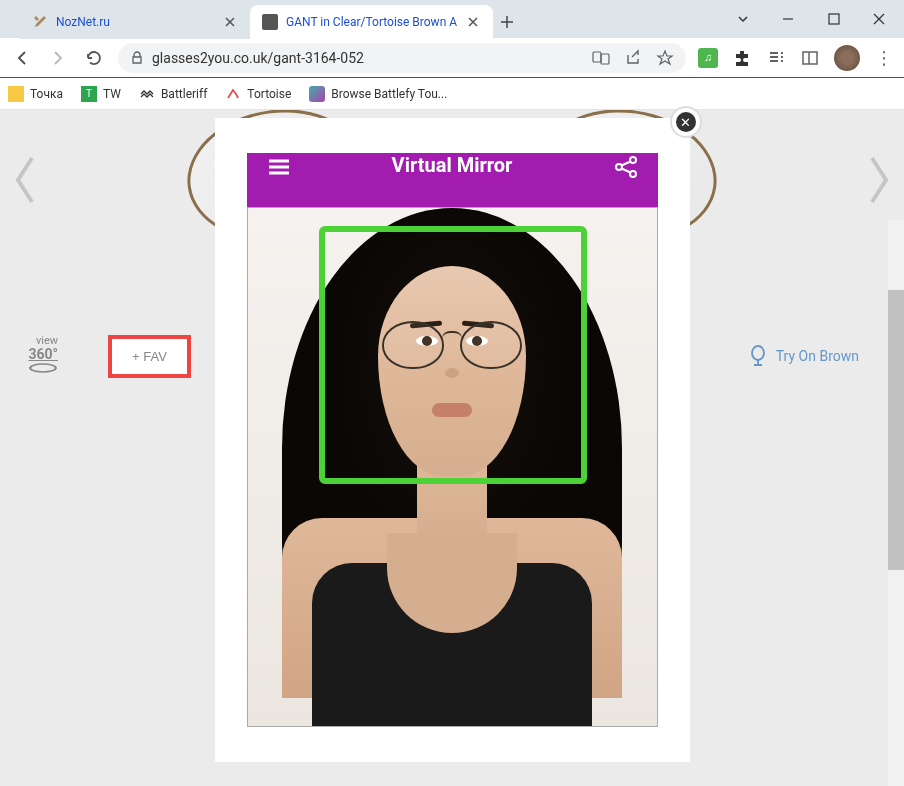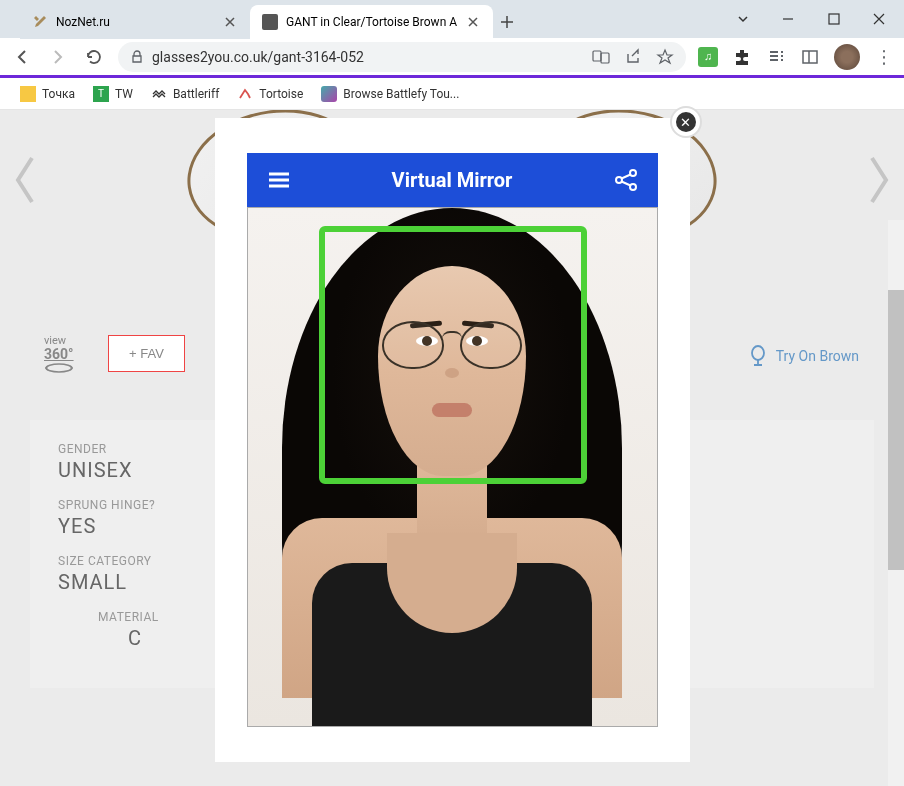--- a/index.html
+++ b/index.html
@@ -41,21 +41,21 @@
       z-index: 5;
     }
     .tab {
       display: flex;
       align-items: center;
       gap: 8px;
       padding: 8px 12px;
       border-radius: 8px 8px 0 0;
       min-width: 230px;
       font-size: 12px;
-      color: #000000;
+      color: #1d4ed8;
       height: 34px;
     }
     .tab.inactive { background: #dde4ea; }
     .tab.active { background: #fff; }
     .tab-icon { width: 16px; height: 16px; flex-shrink: 0; }
     .tab-close {
       margin-left: auto;
       width: 16px;
       height: 16px;
       display: flex;
@@ -72,21 +72,21 @@
       margin-top: 3px;
       color: #444;
     }
     .toolbar {
       background: #fff;
       height: 40px;
       display: flex;
       align-items: center;
       padding: 0 10px;
       gap: 12px;
-      border-bottom: 3px solid #6d28d9;
+      border-bottom: 1px solid #6d28d9;
       margin-top: 0px;
     }
     .nav-btn {
       width: 24px;
       height: 24px;
       display: flex;
       align-items: center;
       justify-content: center;
       color: #555;
     }
@@ -114,21 +114,21 @@
       height: 26px;
       border-radius: 50%;
       background: radial-gradient(circle, #8b6f5c 30%, #5a4538 100%);
     }
     .chrome-menu { font-size: 18px; color: #5f6368; }
     .bookmarks-bar {
       background: #fff;
       height: 32px;
       display: flex;
       align-items: center;
-      padding: 0 20px;
+      padding: 0 8px;
       gap: 18px;
       border-bottom: 1px solid #e5e5e5;
       font-size: 12px;
     }
     .bookmark {
       display: flex;
       align-items: center;
       gap: 6px;
       color: #333;
     }
@@ -162,32 +162,32 @@
       top: 40px;
       font-size: 50px;
       color: #c5c5c5;
       width: 30px;
     }
     .carousel-arrow.left { left: 10px; }
     .carousel-arrow.right { right: 10px; }
     .view360 {
       position: absolute;
       top: 225px;
-      left: 44px;
+      left: 28px;
       font-size: 11px;
       color: #888;
-      text-align: left;
+      text-align: right;
       line-height: 1.1;
     }
     .view360-deg { font-size: 14px; font-weight: bold; text-decoration: underline; }
     .fav-btn {
       position: absolute;
       top: 225px;
       left: 108px;
-      border: 1px solid #ef4444;
+      border: 4px solid #ef4444;
       padding: 10px 20px;
       background: #fff;
       color: #888;
       font-size: 13px;
     }
     .tryon-male {
       position: absolute;
       top: 235px;
       right: 45px;
       color: #6498c8;
@@ -275,24 +275,24 @@
       height: 20px;
       background: #333;
       border-radius: 50%;
       display: flex;
       align-items: center;
       justify-content: center;
       color: #fff;
       font-size: 13px;
     }
     .vm-header {
-      background: #1d4ed8;
+      background: #a21caf;
       height: 54px;
       display: flex;
-      align-items: center;
+      align-items: flex-start;
       justify-content: space-between;
       padding: 0 18px;
       color: #fff;
     }
     .vm-title { font-size: 20px; font-weight: bold; }
     .vm-hamburger, .vm-share { width: 28px; height: 28px; }
     .vm-image {
       position: relative;
       width: 100%;
       height: 520px;
@@ -628,38 +628,20 @@
     </div>
     <button class="fav-btn">
       <span>+ FAV</span>
     </button>
     <div class="tryon-male">
       <svg width="20" height="22" viewBox="0 0 20 22">
           <ellipse cx="10" cy="8" rx="6" ry="7" fill="none" stroke="#6498c8" stroke-width="1.8"></ellipse>
           <path d="M10 15 V20 M6 20 H14" stroke="#6498c8" stroke-width="1.8"></path>
         </svg>
       <span>Try On Brown</span>
-    </div>
-    <div class="specs">
-      <div class="spec-row">
-        <div class="spec-label">GENDER</div>
-        <div class="spec-value">UNISEX</div>
-      </div>
-      <div class="spec-row">
-        <div class="spec-label">SPRUNG HINGE?</div>
-        <div class="spec-value">YES</div>
-      </div>
-      <div class="spec-row">
-        <div class="spec-label">SIZE CATEGORY</div>
-        <div class="spec-value">SMALL</div>
-      </div>
-      <div class="spec-row">
-        <div class="spec-label" style="margin-left:40px">MATERIAL</div>
-        <div class="spec-value" style="margin-left:70px">C</div>
-      </div>
     </div>
   </div>
 
   <div class="modal-overlay">
     <div class="modal">
       <div class="modal-close">
         <div class="modal-close-inner">✕</div>
       </div>
       <div class="vm-header">
         <svg class="vm-hamburger" viewBox="0 0 28 28">

